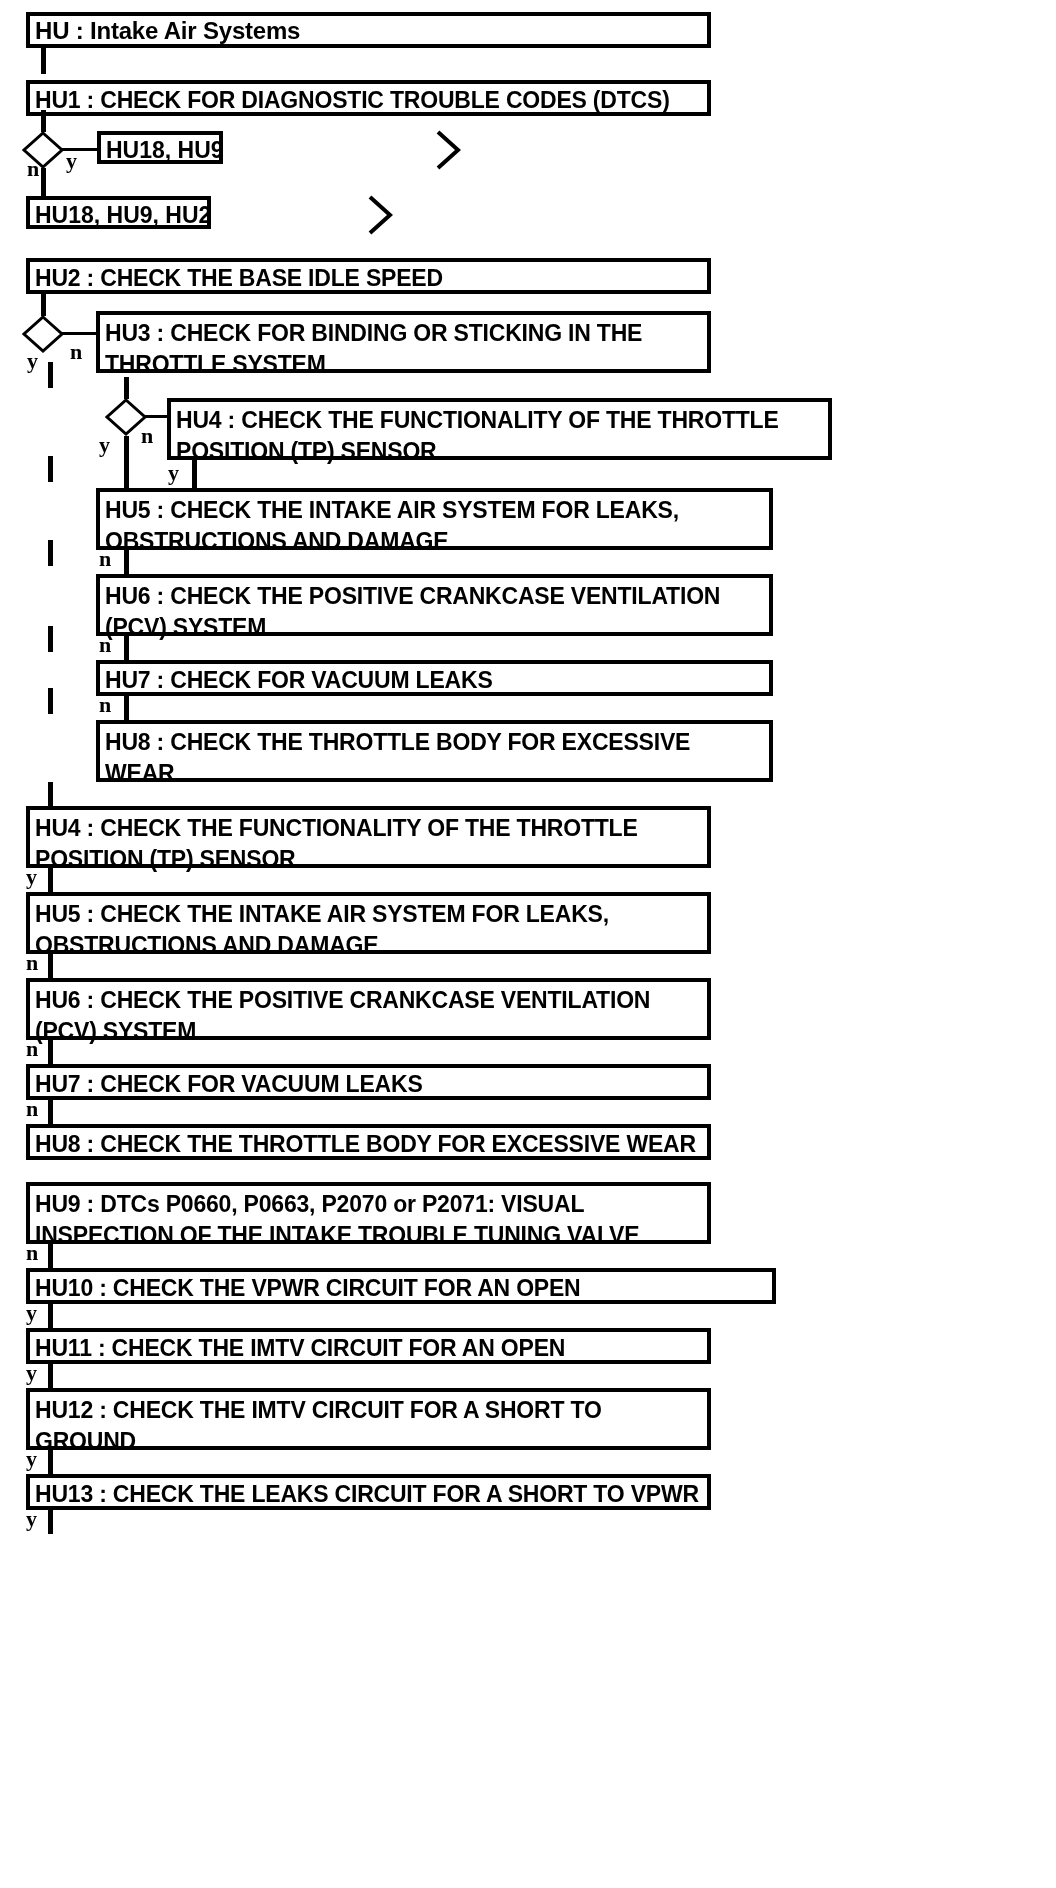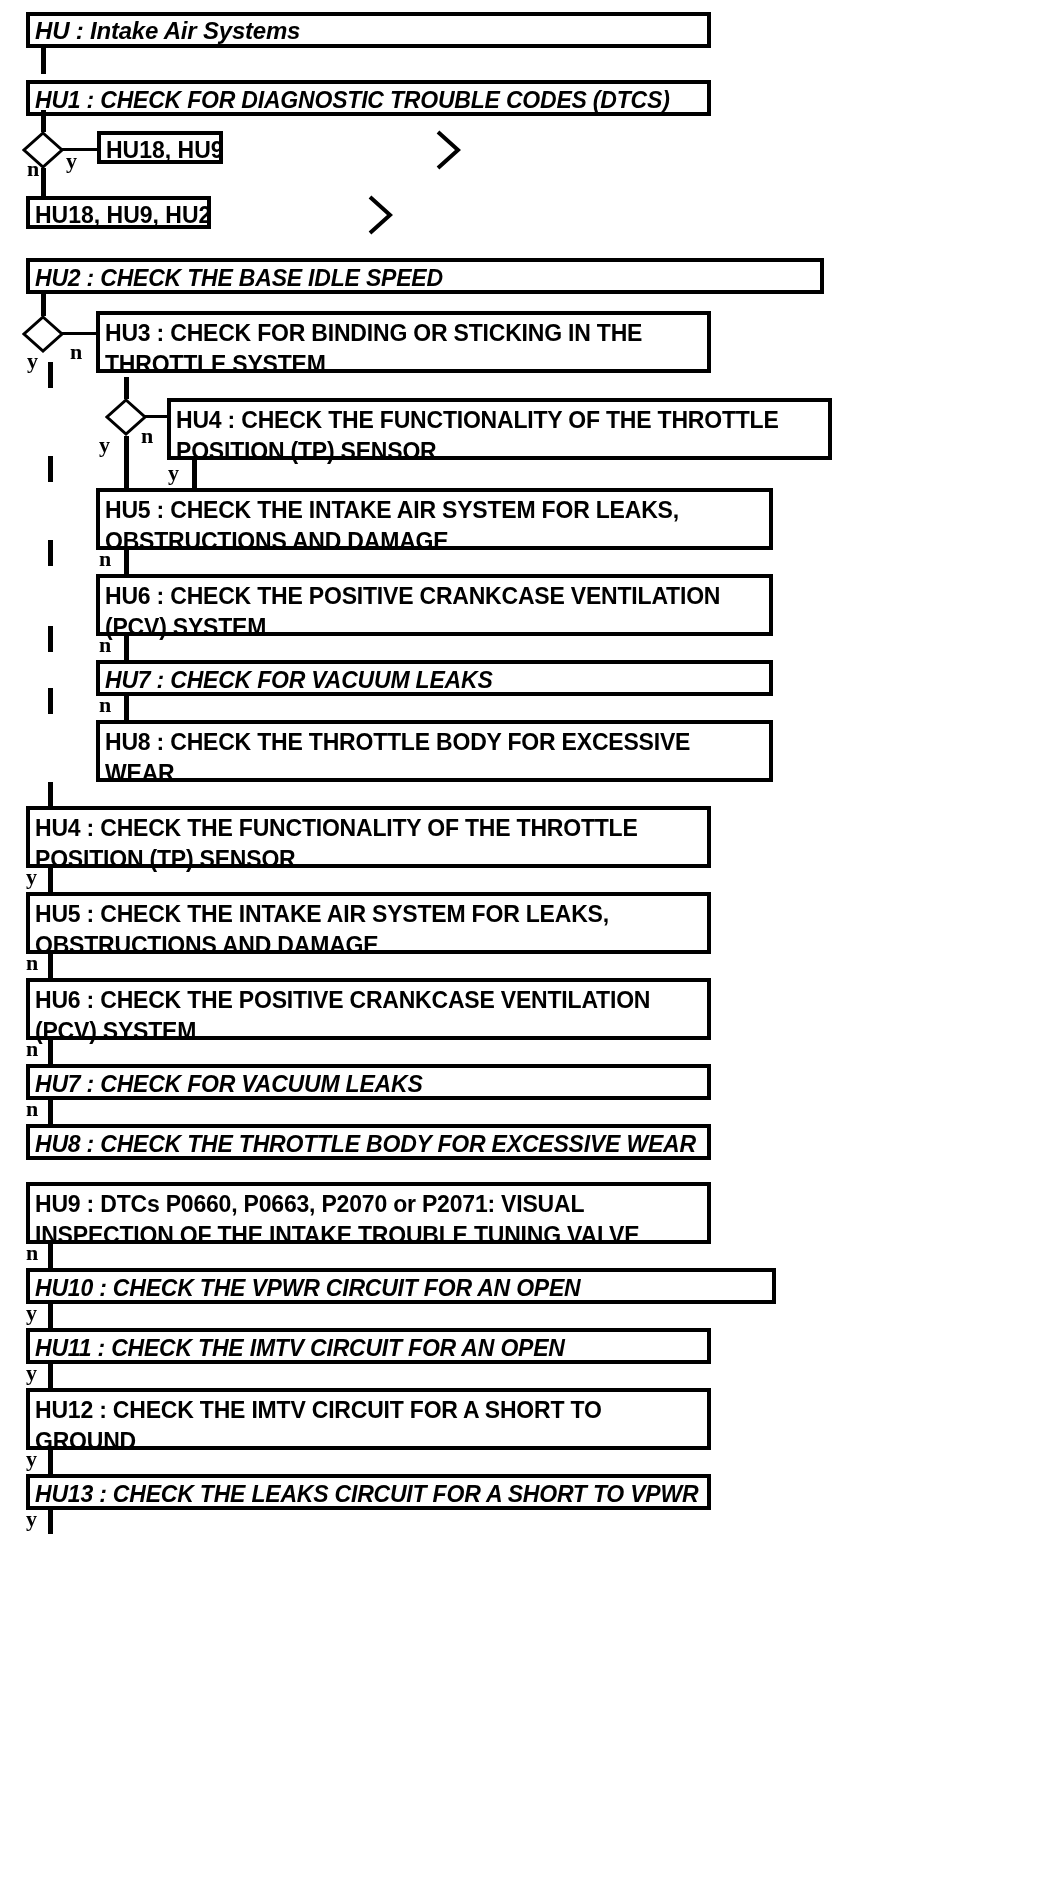--- a/index.html
+++ b/index.html
@@ -18,21 +18,21 @@
     background:#fff;
     color:#000;
     font-weight:bold;
     font-size:23px;
     line-height:31px;
     letter-spacing:-0.2px;
     padding:3px 2px 3px 5px;
     white-space:pre-line;
     text-align:left;
   }
-  .box.tight{padding-top:1px;padding-bottom:1px;font-style:italic;}
+  .box.tight{padding-top:1px;padding-bottom:1px;}
 
   
   .refbox{
     position:absolute;
     box-sizing:border-box;
     border:4px solid #000;
     background:#fff;
     color:#000;
     font-weight:bold;
     font-size:23px;
@@ -98,21 +98,21 @@
   <div class="vline" style="left:41px;top:168px;height:28px;"></div>
 
   <div class="refbox" style="left:26px;top:196px;width:185px;height:33px;">HU18, HU9, HU2</div>
 
   <div class="chev" style="left:366px;top:194px;width:30px;height:42px;">
     <svg width="30" height="42" viewBox="0 0 30 42">
       <polyline points="4,3 24,21 4,39" fill="none" stroke="#000000" stroke-width="4"></polyline>
     </svg>
   </div>
 
-  <div class="box tight" style="left:26px;top:258px;width:798px;height:36px;">HU2 : CHECK THE BASE IDLE SPEED</div>
+  <div class="box tight" style="left:26px;top:258px;width:685px;height:36px;">HU2 : CHECK THE BASE IDLE SPEED</div>
 
   <div class="vline" style="left:41px;top:294px;height:22px;"></div>
 
   <div class="diamond" style="left:22px;top:315px;width:42px;height:38px;">
     <svg width="42" height="38" viewBox="0 0 42 38">
       <polygon points="21,2 40,19 21,36 2,19" fill="#ffffff" stroke="#000000" stroke-width="3"></polygon>
     </svg>
   </div>
   <div class="blabel" style="left:27px;top:350px;">y</div>
   <div class="blabel" style="left:70px;top:341px;">n</div>

